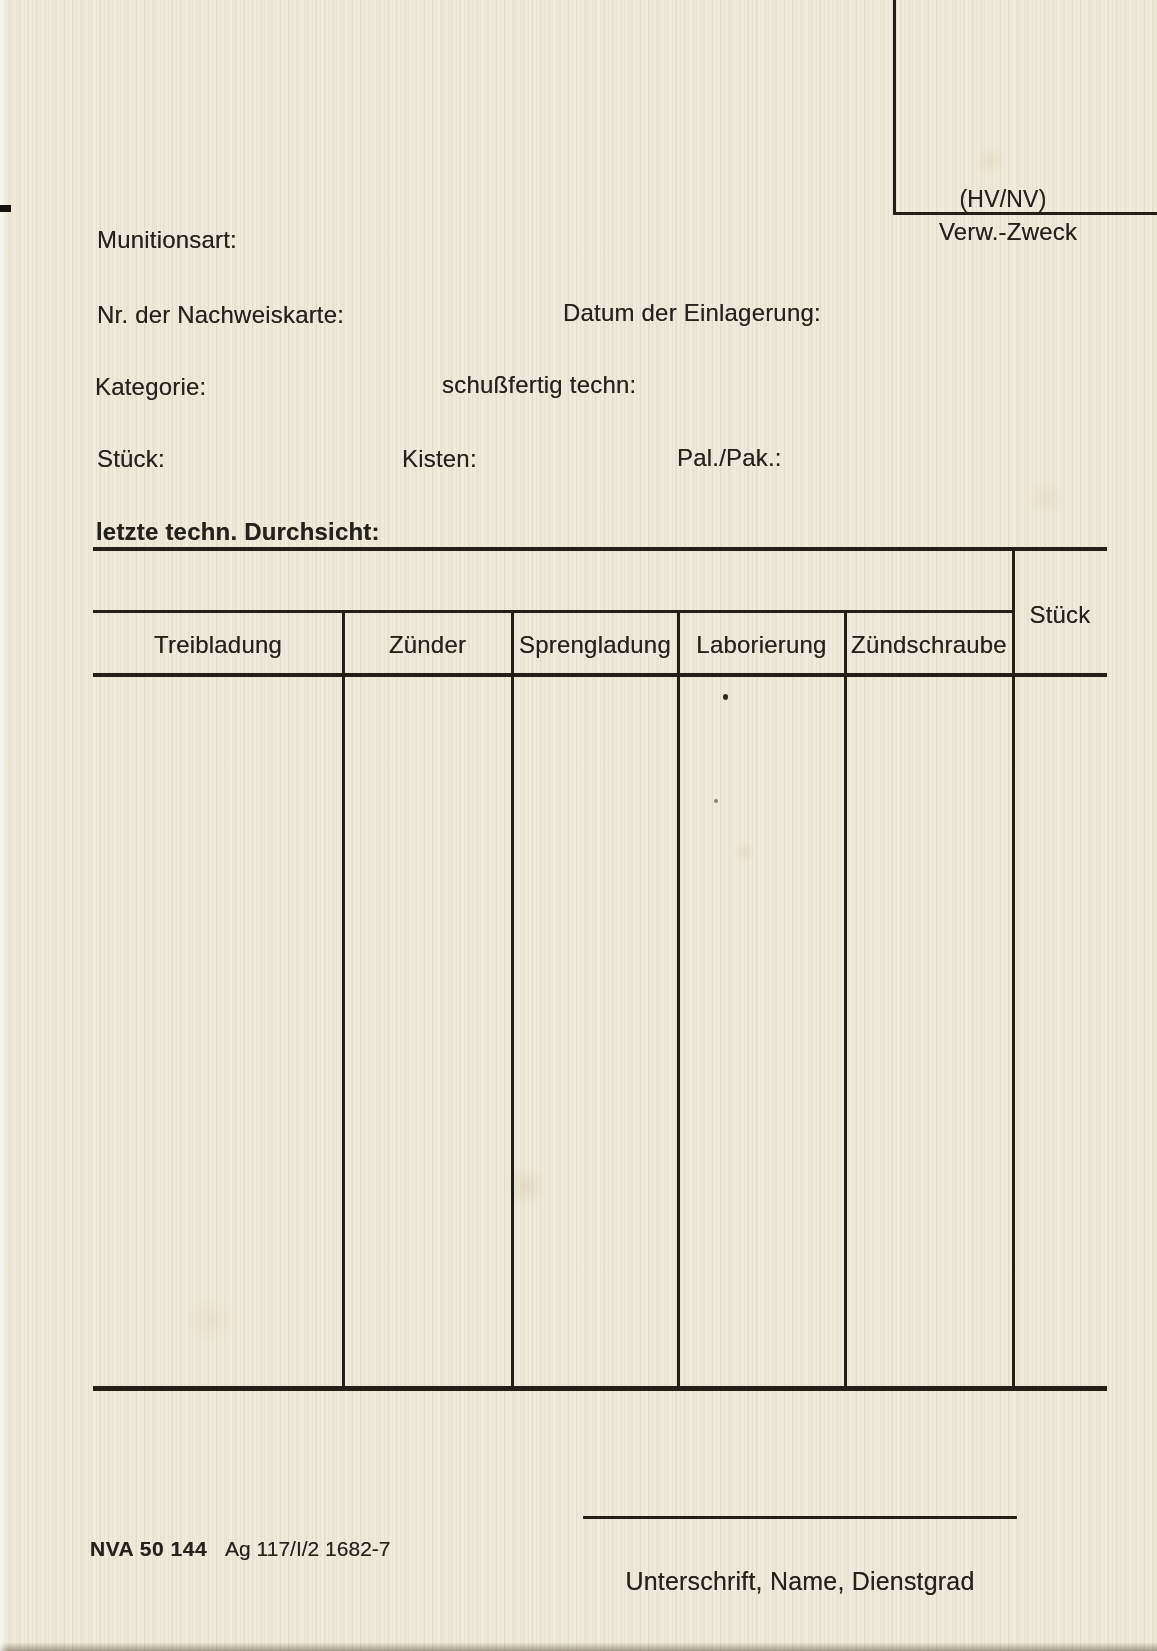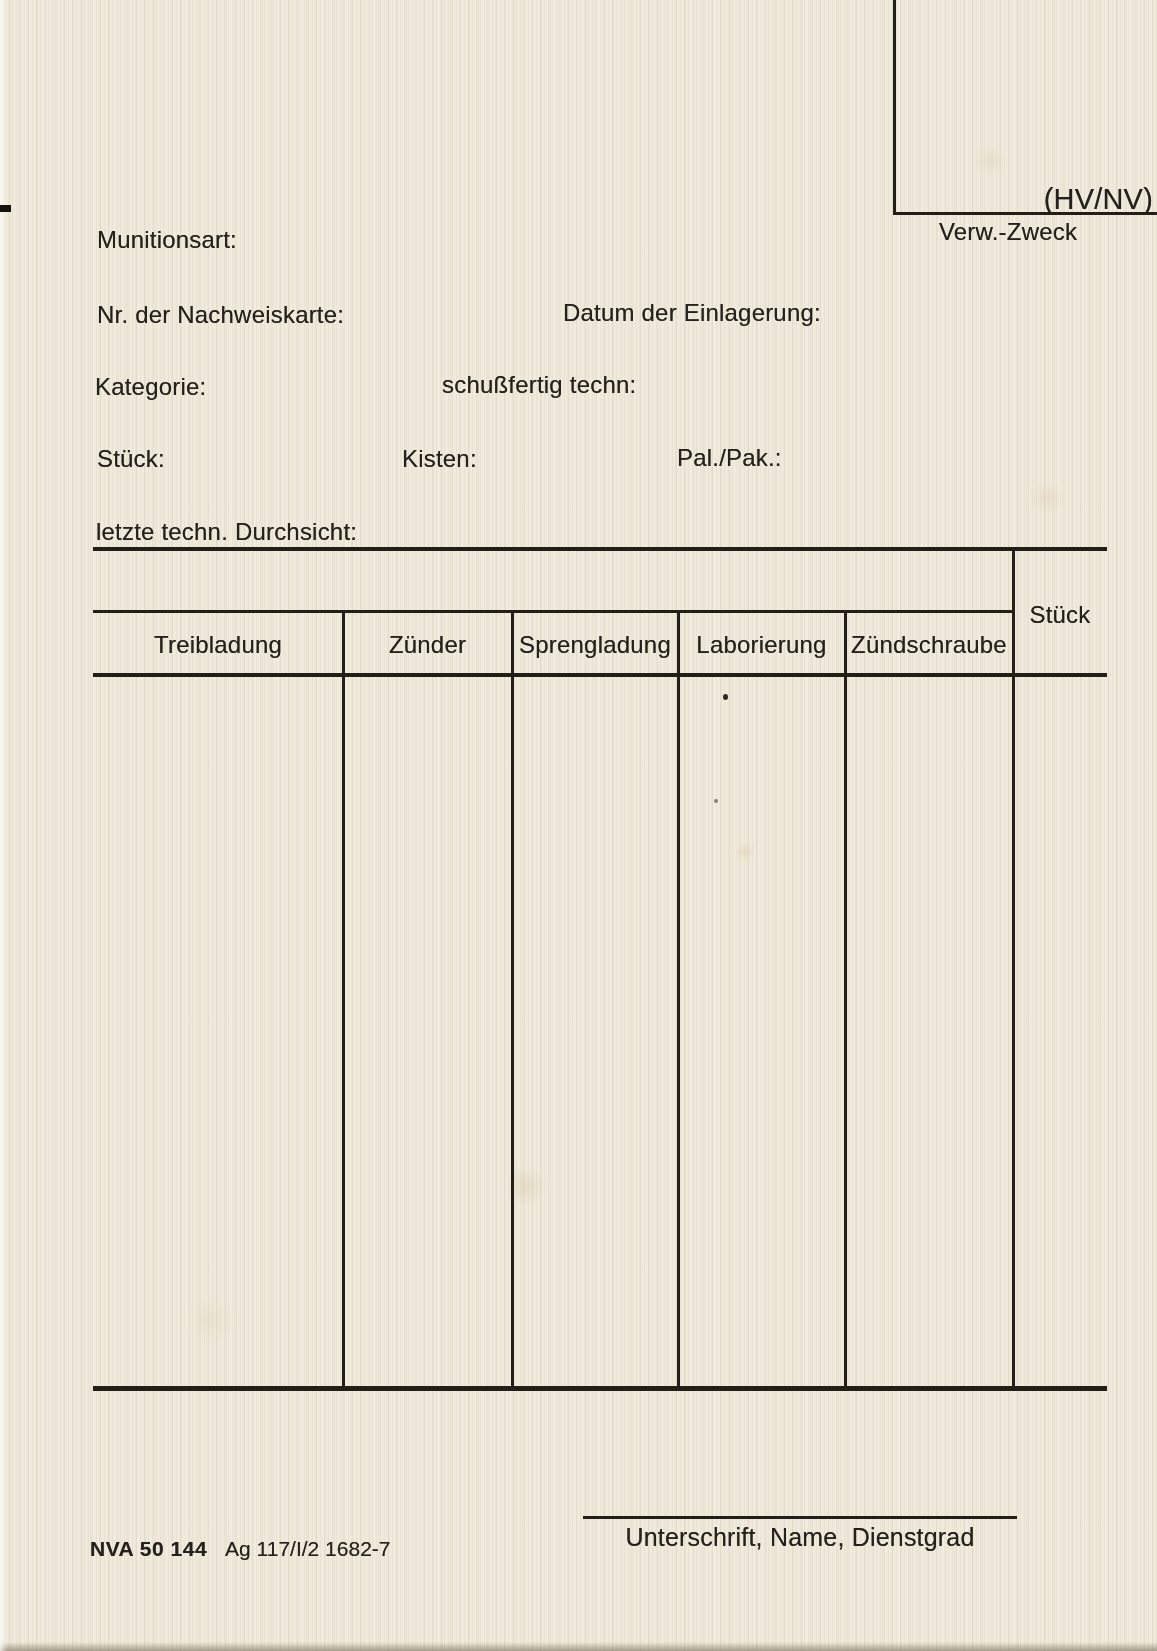--- a/index.html
+++ b/index.html
@@ -25,53 +25,53 @@
     font-size:24px; line-height:26px; letter-spacing:.2px; white-space:nowrap;
     text-shadow:0 0 .6px rgba(30,28,22,.6);
   }
   .line { background:#211f17; }
   
   #title { left:351px; top:87px; font-size:60px; line-height:60px; font-weight:700;
            letter-spacing:-1px; color:#2d2b26; text-shadow:0 0 1px rgba(45,43,38,.55); }
   
   #box-vline { left:893px; top:0px; width:3px; height:215px; }
   #box-hline { left:893px; top:212px; width:264px; height:3px; }
-  #hvnv      { left:893px; top:186px; width:220px; text-align:right; font-size:29px;padding-left:40px; }
+  #hvnv      { left:893px; top:186px; width:220px; text-align:center; font-size:23px; }
   #verwzweck { left:893px; top:219px; width:230px; text-align:center; }
   
   #f-munitionsart { left:97px;  top:227px; }
   #f-nachweis     { left:97px;  top:302px; }
   #f-datum        { left:563px; top:300px; }
   #f-kategorie    { left:95px;  top:374px; }
   #f-schuss       { left:442px; top:372px; }
   #f-stueck       { left:97px;  top:446px; }
   #f-kisten       { left:402px; top:446px; }
   #f-palpak       { left:677px; top:445px; }
-  #f-durchsicht   { left:96px;  top:519px; }
+  #f-durchsicht   { left:96px;  top:519px;font-weight:bold; }
   
   #t-top    { left:93px;  top:547px;  width:1014px; height:4px; }
   #t-mid    { left:93px;  top:610px;  width:920px;  height:3px; }
   #t-hdrbot { left:93px;  top:673px;  width:1014px; height:4px; }
   #t-bottom { left:93px;  top:1386px; width:1014px; height:5px; }
   #t-v1 { left:342px;  top:610px; width:3px; height:781px; }
   #t-v2 { left:511px;  top:610px; width:3px; height:781px; }
   #t-v3 { left:677px;  top:610px; width:3px; height:781px; }
   #t-v4 { left:844px;  top:610px; width:3px; height:781px; }
   #t-v5 { left:1012px; top:549px; width:3px; height:842px; }
   
   #t-group  { left:93px;   top:574px; width:920px; text-align:center; }
   #t-c1 { left:93px;  top:632px; width:250px; text-align:center; }
   #t-c2 { left:343px; top:632px; width:169px; text-align:center; }
   #t-c3 { left:512px; top:632px; width:166px; text-align:center; }
   #t-c4 { left:678px; top:632px; width:167px; text-align:center; }
   #t-c5 { left:845px; top:632px; width:168px; text-align:center; }
   #t-cstk { left:1013px; top:602px; width:94px; text-align:center; }
   
   #sig-line    { left:583px; top:1516px; width:434px; height:3px; }
-  #sig-caption { left:583px; top:1524px; width:434px; text-align:center; font-size:25px; }
+  #sig-caption { left:583px; top:1568px; width:434px; text-align:center; font-size:25px; }
   #footer-code { left:90px; top:1537px; font-size:21px; line-height:23px; white-space:nowrap;
                  text-shadow:0 0 .5px rgba(30,28,22,.55); }
   #footer-code .bold { font-weight:700; letter-spacing:.5px; }
   #footer-code .reg  { margin-left:18px; }
   
   #edge-dash { left:0; top:205px; width:11px; height:7px; background:#15130e; }
   #speck1 { left:723px; top:694px; width:5px; height:6px; border-radius:50%; background:#2c2a24; }
   #speck2 { left:714px; top:799px; width:4px; height:4px; border-radius:50%; background:rgba(44,42,36,.55); }
 </style>
 </head>

